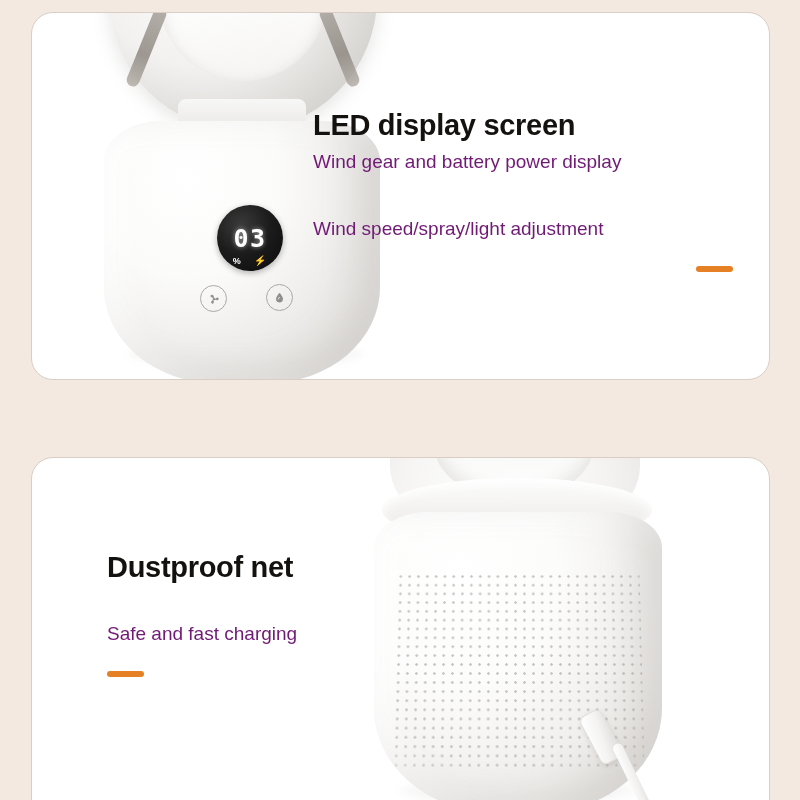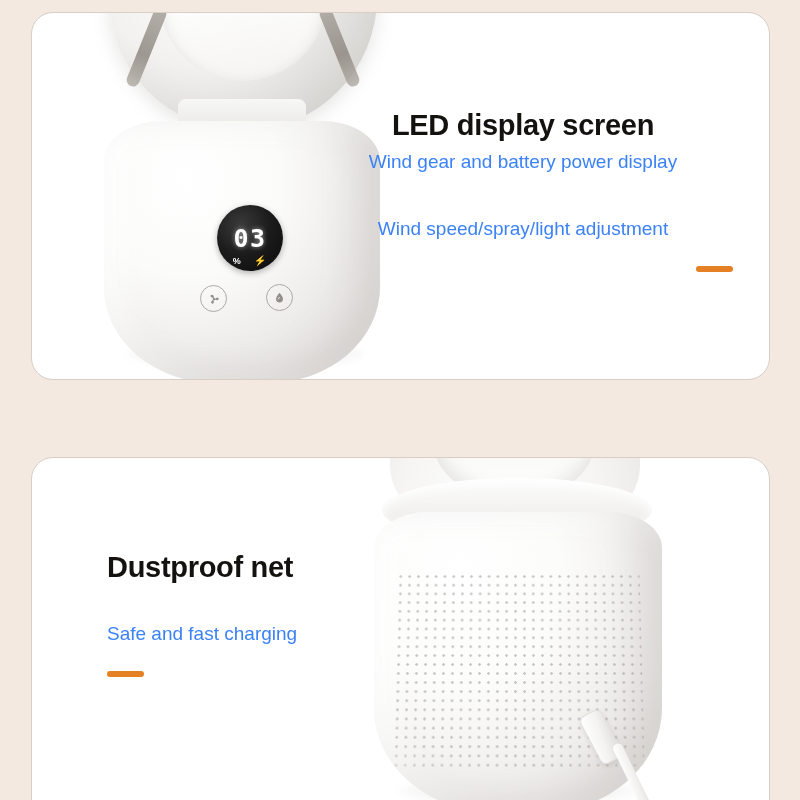--- a/index.html
+++ b/index.html
@@ -47,21 +47,21 @@
   }
 
   
   .text-block {
     position: absolute;
     z-index: 30;
   }
   #text-top {
     right: 36px;
     top: 96px;
-    text-align: center;
+    text-align: left;
     width: 420px;
   }
   #text-bottom {
     left: 75px;
     top: 93px;
     text-align: left;
     width: 330px;
   }
 
   .feature-title {
@@ -69,21 +69,21 @@
     font-weight: bold;
     color: #14120f;
     letter-spacing: -0.3px;
     line-height: 1.12;
     margin: 0;
     white-space: nowrap;
   }
   .feature-sub {
     font-size: 19px;
     font-weight: normal;
-    color: #3b82f6;
+    color: #701a75;
     line-height: 1.30;
     margin: 9px 0 0 0;
   }
   .feature-sub.wrap {
     white-space: normal;
     max-width: 260px;
   }
   .gap-lg { height: 33px; }
   .gap-md { height: 30px; }
 

